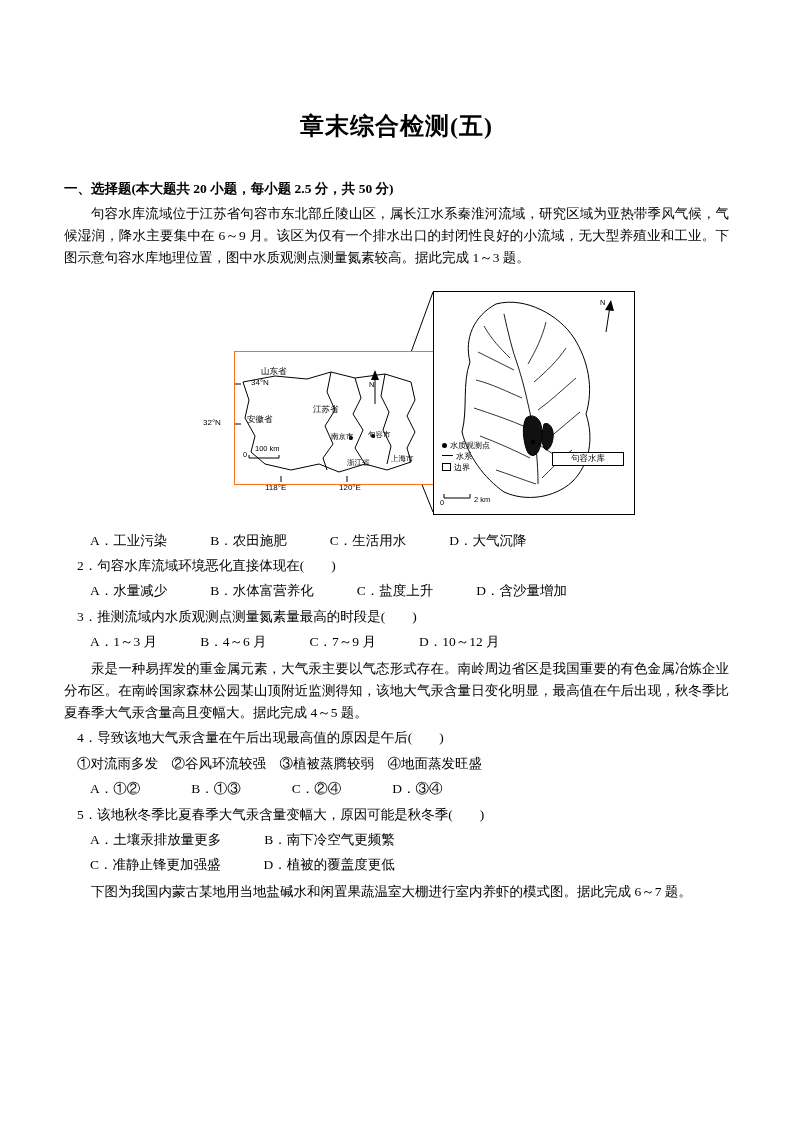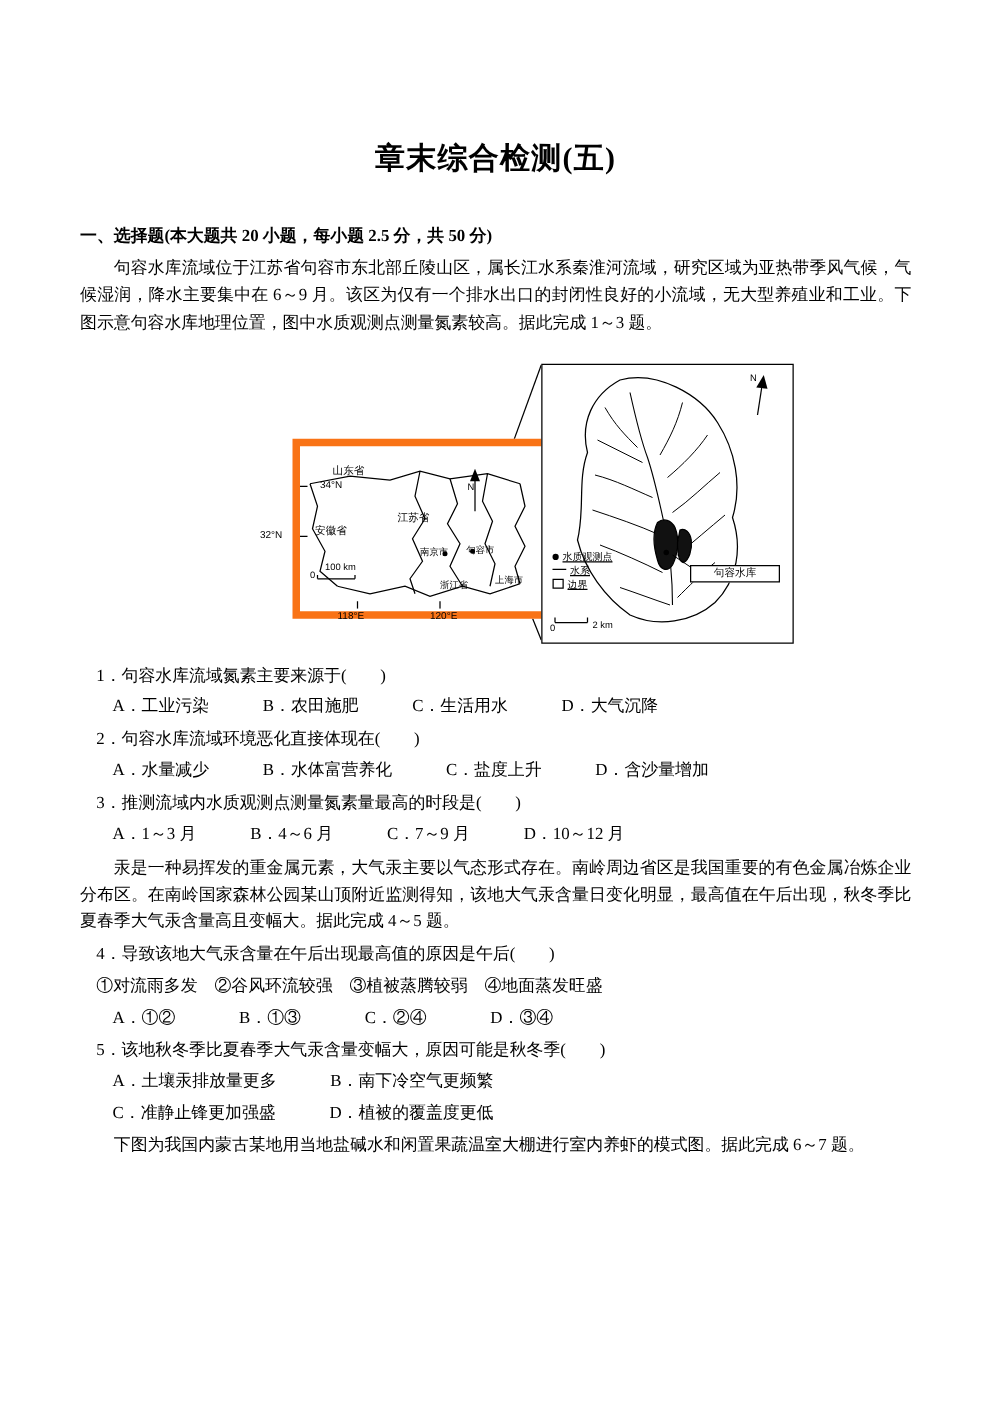--- a/index.html
+++ b/index.html
@@ -75,21 +75,21 @@
     width: 665px;
     height: 240px;
     margin: 0 auto;
   }
   .map-left {
     position: absolute;
     left: 170px;
     top: 72px;
     width: 212px;
     height: 132px;
-    border: 6px solid #f97316;
+    border: 1px solid #f97316;
     background: #fff;
   }
   .map-right {
     position: absolute;
     left: 369px;
     top: 12px;
     width: 200px;
     height: 222px;
     border: 1px solid #000;
     background: #fff;
@@ -110,21 +110,20 @@
     font-size: 8px;
     font-family: "Liberation Sans", sans-serif;
     position: absolute;
     white-space: nowrap;
   }
   .legend-box {
     position: absolute;
     font-size: 8px;
     font-family: "Liberation Sans", sans-serif;
     white-space: nowrap;
-    text-decoration: underline;
   }
   .lg-dot {
     display: inline-block;
     width: 5px; height: 5px;
     background: #000;
     border-radius: 50%;
     vertical-align: middle;
     margin-right: 3px;
   }
   .lg-line {
@@ -259,21 +258,20 @@
           <div><span class="lg-sq"></span><span>边界</span></div>
         </div>
 
         <span class="tiny-s" style="left:6px; top:206px;">0</span>
         <span class="tiny-s" style="left:40px; top:203px;">2 km</span>
       </div>
 
     </div>
   </div>
 
-  <p class="qline num">1．句容水库流域氮素主要来源于(　　)</p>
   <p class="opts">
     <span class="opt">A．工业污染</span><span class="gap-m"></span><span class="opt">B．农田施肥</span><span class="gap-m"></span><span class="opt">C．生活用水</span><span class="gap-m"></span><span class="opt">D．大气沉降</span>
   </p>
 
   <p class="qline num">2．句容水库流域环境恶化直接体现在(　　)</p>
   <p class="opts">
     <span class="opt">A．水量减少</span><span class="gap-m"></span><span class="opt">B．水体富营养化</span><span class="gap-m"></span><span class="opt">C．盐度上升</span><span class="gap-m"></span><span class="opt">D．含沙量增加</span>
   </p>
 
   <p class="qline num">3．推测流域内水质观测点测量氮素量最高的时段是(　　)</p>

